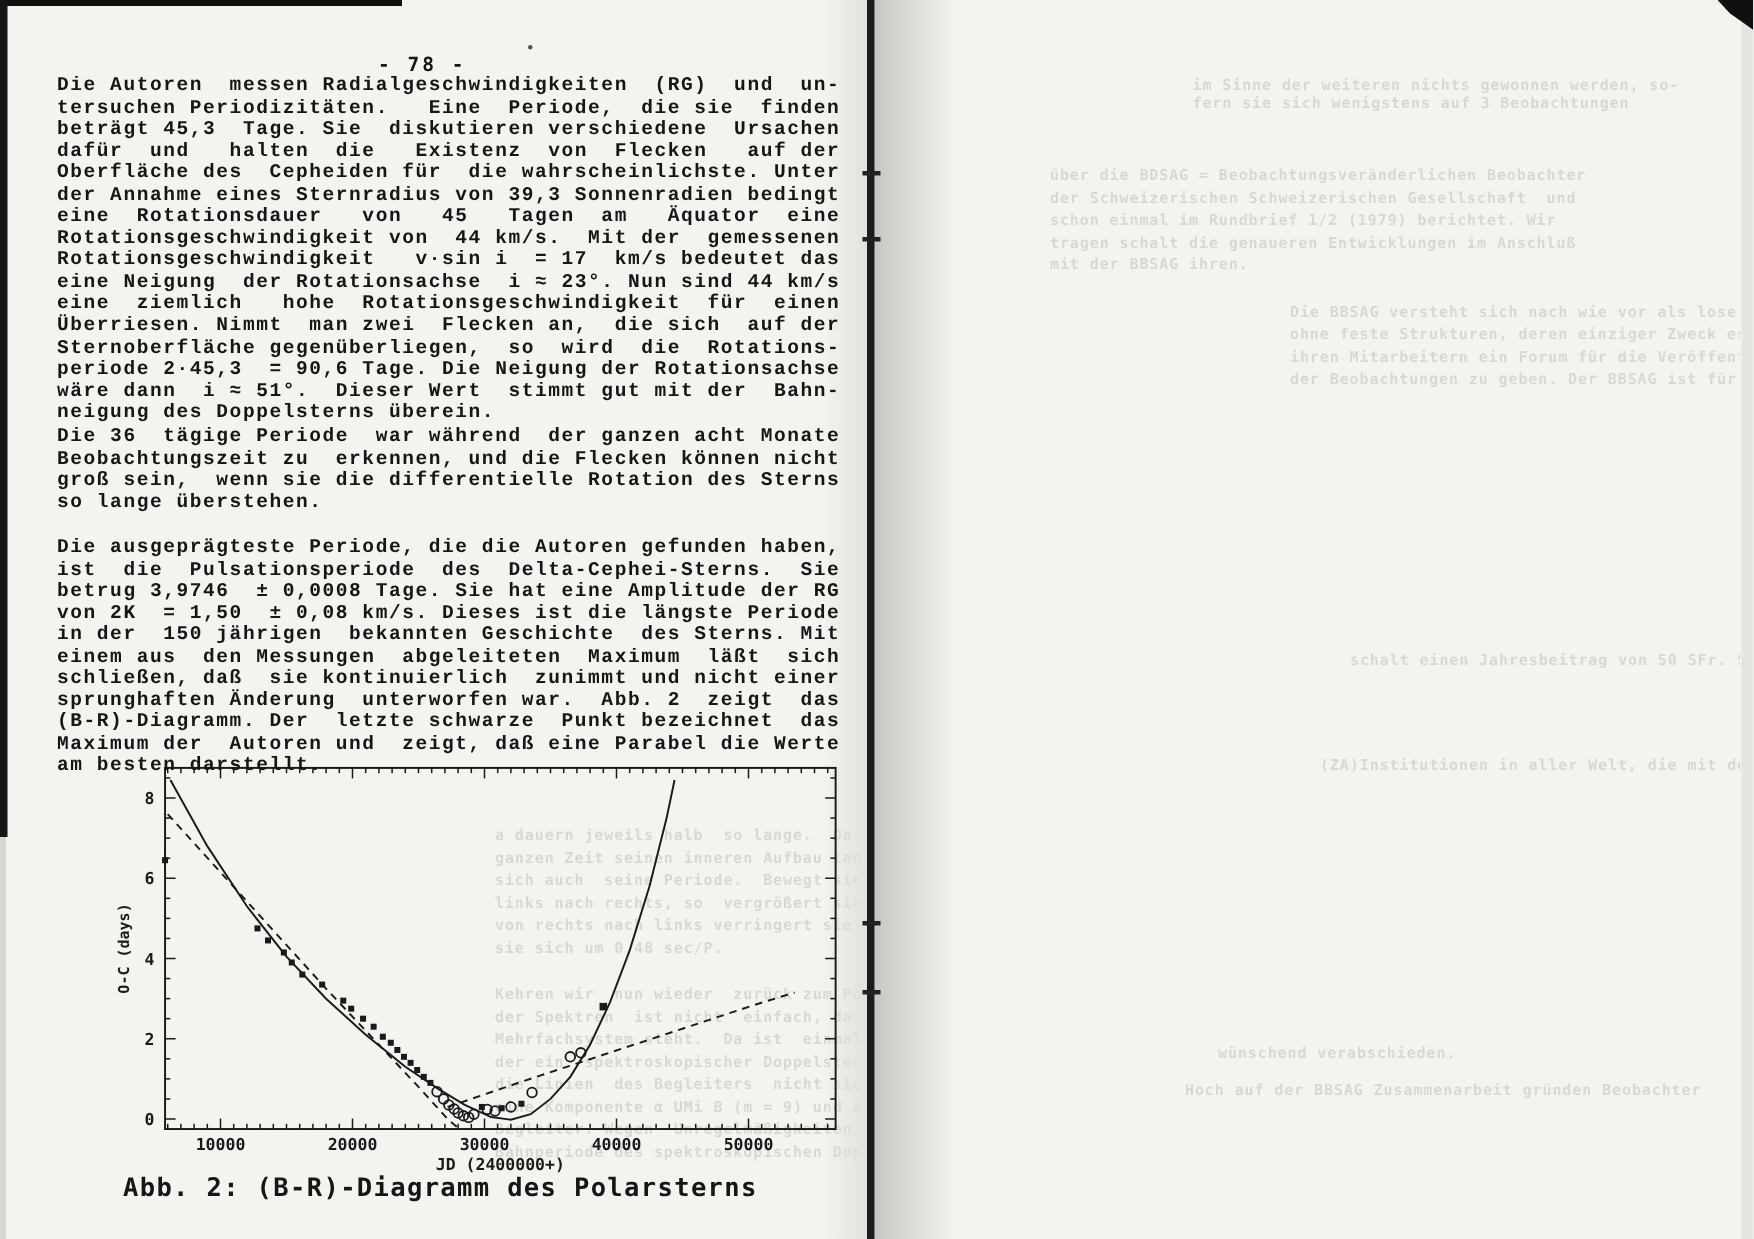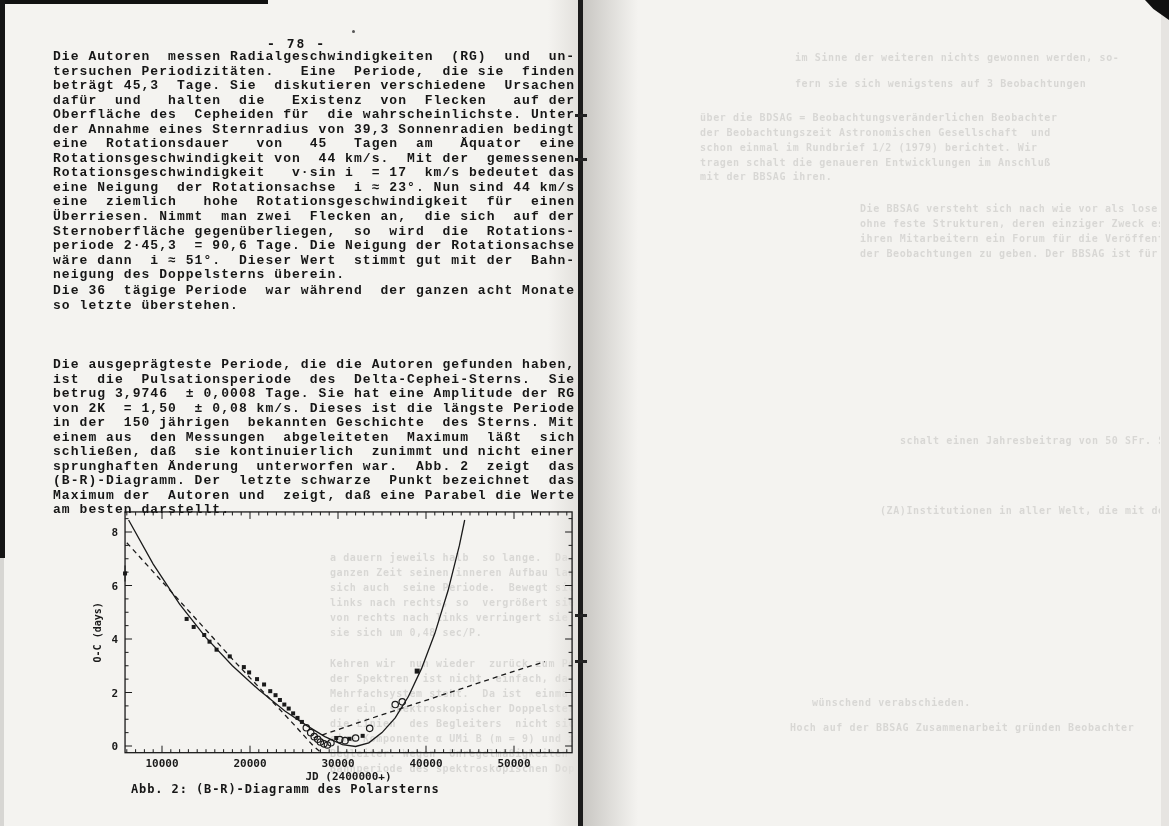--- a/index.html
+++ b/index.html
@@ -3,21 +3,21 @@
 <meta charset="utf-8">
 <style>
   html,body{margin:0;padding:0;}
   body{
     width:1169px;height:826px;position:relative;overflow:hidden;
     background:#f4f3f0;
     font-family:"DejaVu Sans Mono","Liberation Mono",monospace;
     color:#161616;
   }
   .page{position:absolute;top:0;height:826px;background:transparent;}
-  #left-page{left:15px;width:474px;padding-left:27px;}
+  #left-page{left:0;width:474px;padding-left:27px;}
   #right-page{left:584px;width:585px;}
   
   .artifact{position:absolute;z-index:4;}
   #top-bar{left:0;top:0;width:268px;height:4px;background:#111;}
   #left-strip{left:0;top:0;width:5px;height:558px;background:#151515;}
   #left-strip-light{left:0;top:558px;width:4px;height:268px;background:#d7d6d3;}
   #gutter-line{left:578px;top:0;width:5px;height:826px;background:#1b1b1b;z-index:3;}
   #gutter-shadow{left:583px;top:0;width:55px;height:826px;z-index:1;
     background:linear-gradient(90deg,#c9c7c3,rgba(244,243,240,0));}
   #gutter-shadow-l{left:548px;top:0;width:30px;height:826px;z-index:1;
@@ -25,21 +25,21 @@
   #corner-blob{right:0;top:0;width:24px;height:20px;background:#101010;
     clip-path:polygon(0 0,100% 0,100% 100%,35% 45%);}
   #right-edge{right:0;top:0;width:8px;height:826px;background:#e6e4e1;z-index:2;}
   .staple{position:absolute;left:575px;width:12px;height:3px;background:#222;z-index:5;}
   .speck{position:absolute;background:#555;border-radius:50%;z-index:5;}
 
   
   .tw{position:absolute;white-space:pre;font-weight:bold;z-index:2;}
   .left-col{font-size:13px;letter-spacing:1.05px;line-height:14.55px;font-family:Liberation Mono, monospace;}
   .page-header{font-size:13px;letter-spacing:2px;}
-  .caption{font-size:12px;letter-spacing:0.9px;margin-left:34px;}
+  .caption{font-size:17px;letter-spacing:0.9px;}
 
   
   .bleed{position:absolute;white-space:pre;font-weight:bold;font-size:10px;
     letter-spacing:0.6px;color:#4a4a4a;opacity:0.16;z-index:0;
     filter:blur(0.4px);}
 
   svg{position:absolute;z-index:1;overflow:visible;}
   svg text{font-family:"DejaVu Sans Mono","Liberation Mono",monospace;font-weight:bold;fill:#1a1a1a;}
 </style>
 </head>
@@ -55,21 +55,21 @@
 <div class="artifact" id="right-edge"></div>
 <div class="staple" style="top:114px"></div>
 <div class="staple" style="top:158px"></div>
 <div class="staple" style="top:614px"></div>
 <div class="staple" style="top:660px"></div>
 <div class="speck" style="left:352px;top:30px;width:3px;height:3px"></div>
 
 <div class="page" id="left-page">
   <div class="tw page-header" style="left:252px;top:36px">- 78 -</div>
   <div class="tw left-col" style="left:38px;top:50px"><div>Die Autoren  messen Radialgeschwindigkeiten  (RG)  und  un-</div><div>tersuchen Periodizitäten.   Eine  Periode,  die sie  finden</div><div>beträgt 45,3  Tage. Sie  diskutieren verschiedene  Ursachen</div><div>dafür  und   halten  die   Existenz  von  Flecken   auf der</div><div>Oberfläche des  Cepheiden für  die wahrscheinlichste. Unter</div><div>der Annahme eines Sternradius von 39,3 Sonnenradien bedingt</div><div>eine  Rotationsdauer   von   45   Tagen  am   Äquator  eine</div><div>Rotationsgeschwindigkeit von  44 km/s.  Mit der  gemessenen</div><div>Rotationsgeschwindigkeit   v·sin i  = 17  km/s bedeutet das</div><div>eine Neigung  der Rotationsachse  i ≈ 23°. Nun sind 44 km/s</div><div>eine  ziemlich   hohe  Rotationsgeschwindigkeit  für  einen</div><div>Überriesen. Nimmt  man zwei  Flecken an,  die sich  auf der</div><div>Sternoberfläche gegenüberliegen,  so  wird  die  Rotations-</div><div>periode 2·45,3  = 90,6 Tage. Die Neigung der Rotationsachse</div><div>wäre dann  i ≈ 51°.  Dieser Wert  stimmt gut mit der  Bahn-</div><div>neigung des Doppelsterns überein.</div></div>
-  <div class="tw left-col" style="left:38px;top:284px"><div>Die 36  tägige Periode  war während  der ganzen acht Monate</div><div>so letzte überstehen.</div></div>
+  <div class="tw left-col" style="left:38px;top:284px"><div>Die 36  tägige Periode  war während  der ganzen acht Monate</div><div>Beobachtungszeit zu  erkennen, und die Flecken können nicht</div><div>groß sein,  wenn sie die differentielle Rotation des Sterns</div><div>so lange überstehen.</div></div>
   <div class="tw left-col" style="left:38px;top:358px"><div>Die ausgeprägteste Periode, die die Autoren gefunden haben,</div><div>ist  die  Pulsationsperiode  des  Delta-Cephei-Sterns.  Sie</div><div>betrug 3,9746  ± 0,0008 Tage. Sie hat eine Amplitude der RG</div><div>von 2K  = 1,50  ± 0,08 km/s. Dieses ist die längste Periode</div><div>in der  150 jährigen  bekannten Geschichte  des Sterns. Mit</div><div>einem aus  den Messungen  abgeleiteten  Maximum  läßt  sich</div><div>schließen, daß  sie kontinuierlich  zunimmt und nicht einer</div><div>sprunghaften Änderung  unterworfen war.  Abb. 2  zeigt  das</div><div>(B-R)-Diagramm. Der  letzte schwarze  Punkt bezeichnet  das</div><div>Maximum der  Autoren und  zeigt, daß eine Parabel die Werte</div><div>am besten darstellt.</div></div>
   <svg id="abb2-svg" style="left:60px;top:500px" width="515" height="312" viewBox="0 0 515 312">
       <rect x="50.04" y="11.9375" width="447.04" height="240.75" fill="none" stroke="#1a1a1a" stroke-width="1.3"></rect>
       <line x1="51.8" y1="252.6875" x2="51.8" y2="249.1875" stroke="#1a1a1a" stroke-width="1"></line>
       <line x1="51.8" y1="11.9375" x2="51.8" y2="15.4375" stroke="#1a1a1a" stroke-width="1"></line>
       <line x1="60.599999999999994" y1="252.6875" x2="60.599999999999994" y2="249.1875" stroke="#1a1a1a" stroke-width="1"></line>
       <line x1="60.599999999999994" y1="11.9375" x2="60.599999999999994" y2="15.4375" stroke="#1a1a1a" stroke-width="1"></line>
       <line x1="69.4" y1="252.6875" x2="69.4" y2="249.1875" stroke="#1a1a1a" stroke-width="1"></line>
       <line x1="69.4" y1="11.9375" x2="69.4" y2="15.4375" stroke="#1a1a1a" stroke-width="1"></line>
       <line x1="78.2" y1="252.6875" x2="78.2" y2="249.1875" stroke="#1a1a1a" stroke-width="1"></line>
@@ -284,23 +284,23 @@
     <div class="bleed" style="left: 330px; top: 673px; max-width: 244px; overflow: hidden;">der Spektren  ist nicht  einfach, da  der Stern  in einem</div>
     <div class="bleed" style="left: 330px; top: 688px; max-width: 244px; overflow: hidden;">Mehrfachsystem steht.  Da ist  einmal der Cepheid α UMi A,</div>
     <div class="bleed" style="left: 330px; top: 703px; max-width: 244px; overflow: hidden;">der ein  spektroskopischer Doppelstern ist. Allerdings sind</div>
     <div class="bleed" style="left: 330px; top: 718px; max-width: 244px; overflow: hidden;">die Linien  des Begleiters  nicht sichtbar.  Ferner gibt es</div>
     <div class="bleed" style="left: 330px; top: 733px; max-width: 244px; overflow: hidden;">eine Komponente α UMi B (m = 9) und zwei schwache visuelle</div>
     <div class="bleed" style="left: 330px; top: 748px; max-width: 244px; overflow: hidden;">Begleiter. Wegen  Unregelmäßigkeiten im System ist. Die</div>
     <div class="bleed" style="left: 330px; top: 763px; max-width: 244px; overflow: hidden;">Bahnperiode des spektroskopischen Doppelsterns beträgt rund</div>
   </div>
 <div id="bleed-right">
     <div class="bleed" style="left: 795px; top: 52px; max-width: 365px; overflow: hidden;">im Sinne der weiteren nichts gewonnen werden, so-</div>
-    <div class="bleed" style="left: 795px; top: 78px; max-width: 365px; overflow: hidden;">fern sie sich wenigstens auf 3 Beobachtungen</div>
+    <div class="bleed" style="left: 795px; top: 64px; max-width: 365px; overflow: hidden;">fern sie sich wenigstens auf 3 Beobachtungen</div>
     <div class="bleed" style="left: 700px; top: 112px; max-width: 460px; overflow: hidden;">über die BDSAG = Beobachtungsveränderlichen Beobachter</div>
-    <div class="bleed" style="left: 700px; top: 127px; max-width: 460px; overflow: hidden;">der Beobachtungszeit Astronomischen Gesellschaft  und</div>
+    <div class="bleed" style="left: 700px; top: 127px; max-width: 460px; overflow: hidden;">der Schweizerischen Schweizerischen Gesellschaft  und</div>
     <div class="bleed" style="left: 700px; top: 142px; max-width: 460px; overflow: hidden;">schon einmal im Rundbrief 1/2 (1979) berichtet. Wir</div>
     <div class="bleed" style="left: 700px; top: 157px; max-width: 460px; overflow: hidden;">tragen schalt die genaueren Entwicklungen im Anschluß</div>
     <div class="bleed" style="left: 700px; top: 171px; max-width: 460px; overflow: hidden;">mit der BBSAG ihren.</div>
     <div class="bleed" style="left: 860px; top: 203px; max-width: 300px; overflow: hidden;">Die BBSAG versteht sich nach wie vor als lose Gruppe,</div>
     <div class="bleed" style="left: 860px; top: 218px; max-width: 300px; overflow: hidden;">ohne feste Strukturen, deren einziger Zweck es ist,</div>
     <div class="bleed" style="left: 860px; top: 233px; max-width: 300px; overflow: hidden;">ihren Mitarbeitern ein Forum für die Veröffentlichung</div>
     <div class="bleed" style="left: 860px; top: 248px; max-width: 300px; overflow: hidden;">der Beobachtungen zu geben. Der BBSAG ist für die Ver-</div>
     <div class="bleed" style="left: 900px; top: 435px; max-width: 260px; overflow: hidden;">schalt einen Jahresbeitrag von 50 SFr. Sie ver-</div>
     <div class="bleed" style="left: 880px; top: 505px; max-width: 280px; overflow: hidden;">(ZA)Institutionen in aller Welt, die mit der Peri des</div>
     <div class="bleed" style="left: 812px; top: 697px; max-width: 315px; overflow: hidden;">wünschend verabschieden.</div>

